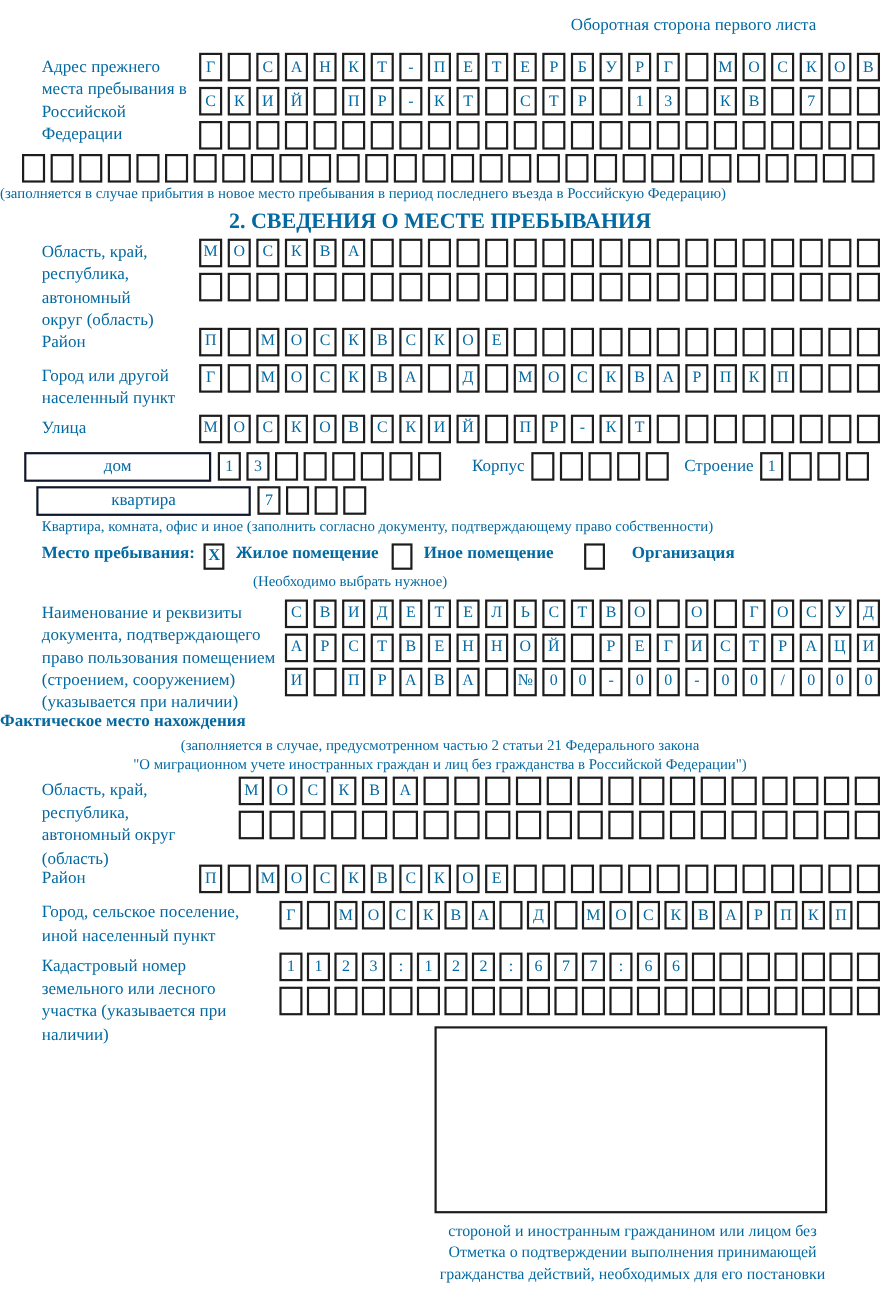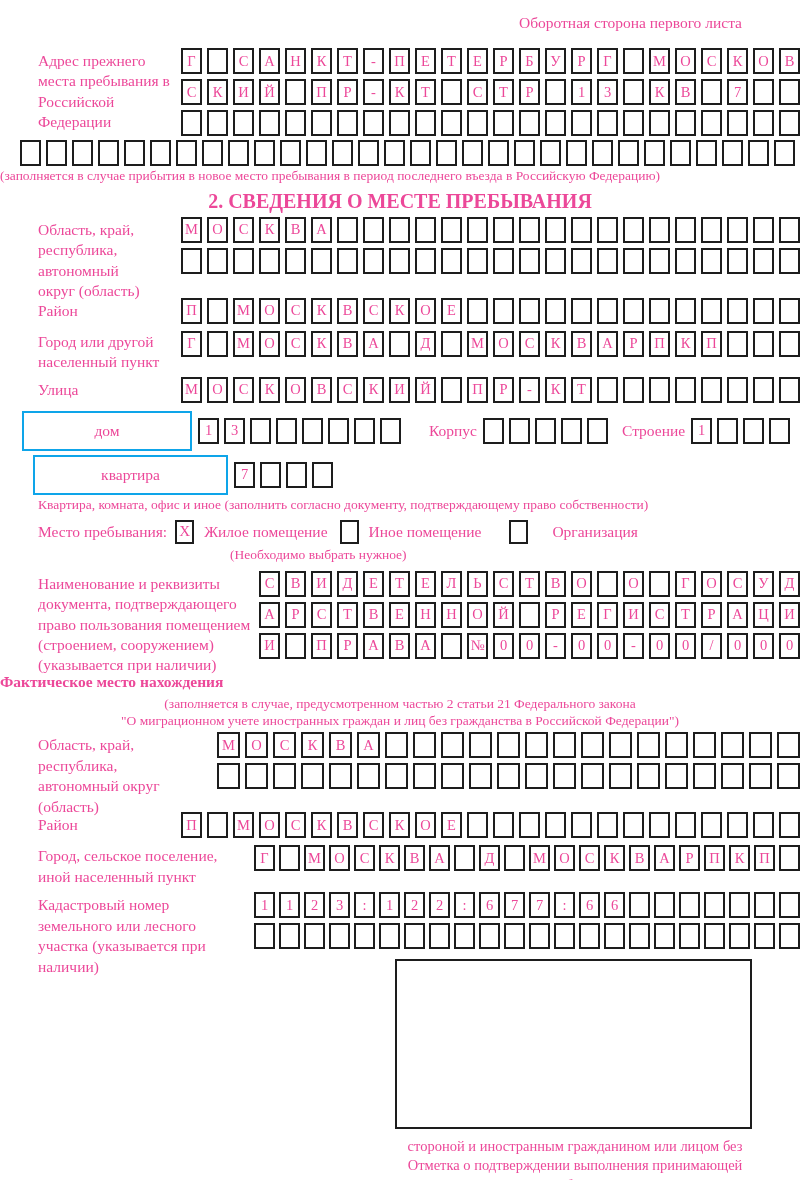--- a/index.html
+++ b/index.html
@@ -1,18 +1,18 @@
 <!DOCTYPE html>
 <html><head>
 <meta charset="utf-8">
 <style>
   html,body{margin:0;padding:0;background:#fff;}
   .page{
     width:800px;height:1180px;position:relative;overflow:hidden;
-    background:#fff;color:#ec4899;
+    background:#fff;color:#0369a1;
     font-family:"Liberation Serif","DejaVu Serif",serif;
     padding-top:14px;box-sizing:border-box;
   }
   .note{ text-align:right; margin-right:58px; font-size:15.5px; }
 
   .field{ display:flex; margin-left:38px; align-items:flex-start;justify-content:space-between; }
   .flabel{ flex:none; font-size:15.5px; line-height:1.32; padding-top:3px; }
   .w137{width:137px}.w117{width:117px}.w130{width:130px}.w215{width:215px}
   .w142{width:142px}.w120{width:120px}.w202{width:202px}.w194{width:194px}
   .fgrids{ display:flex; flex-direction:column; gap:5px; }
@@ -29,30 +29,30 @@
   .caption{ font-size:13.5px; line-height:1.25; }
   .center{ text-align:left; }
   .sec-title{ font-weight:bold; font-size:20px; text-align:center; }
 
   .capped88{ height:88px; }
   .capped57{ height:57px; }
   .capped78{ height:78px; }
 
   .domrow{ display:flex; align-items:center; margin-left:22px; margin-top:8px; }
   .widebox{
-    flex:none; border:2px solid #0ea5e9; height:40px; box-sizing:border-box;
+    flex:none; border:2px solid #0f172a; height:27px; box-sizing:border-box;
     display:flex; align-items:center; justify-content:center; font-size:15.5px;
     background:#fff; margin-right:6px;
   }
   .wb170{width:170px}.wb195{width:195px}
   .inline-label{ font-size:15.5px; white-space:nowrap; }
   .ml28{margin-left:28px; margin-right:6px;}
   .ml14{margin-left:14px; margin-right:6px;}
 
-  .mestorow{ display:flex; align-items:center; margin-left:38px; margin-top:6px; font-size:15.5px; }
+  .mestorow{ display:flex; margin-left:38px; margin-top:6px; font-size:15.5px;font-weight:bold; }
   .checkbox{
     flex:none; width:19px; height:24px; border:2px solid #1d1d1d; box-sizing:border-box;
     display:flex; align-items:center; justify-content:center; font-size:15px;
     margin:0 10px 0 8px; background:#fff;
   }
   .mesto-note{ margin-left:230px; margin-top:3px; font-size:13.5px; }
 
   .fact-title{ font-weight:bold; font-size:15.5px; margin-top:8px; }
   .fact-cap{ font-size:13.5px; text-align:center; line-height:1.25; }
 

